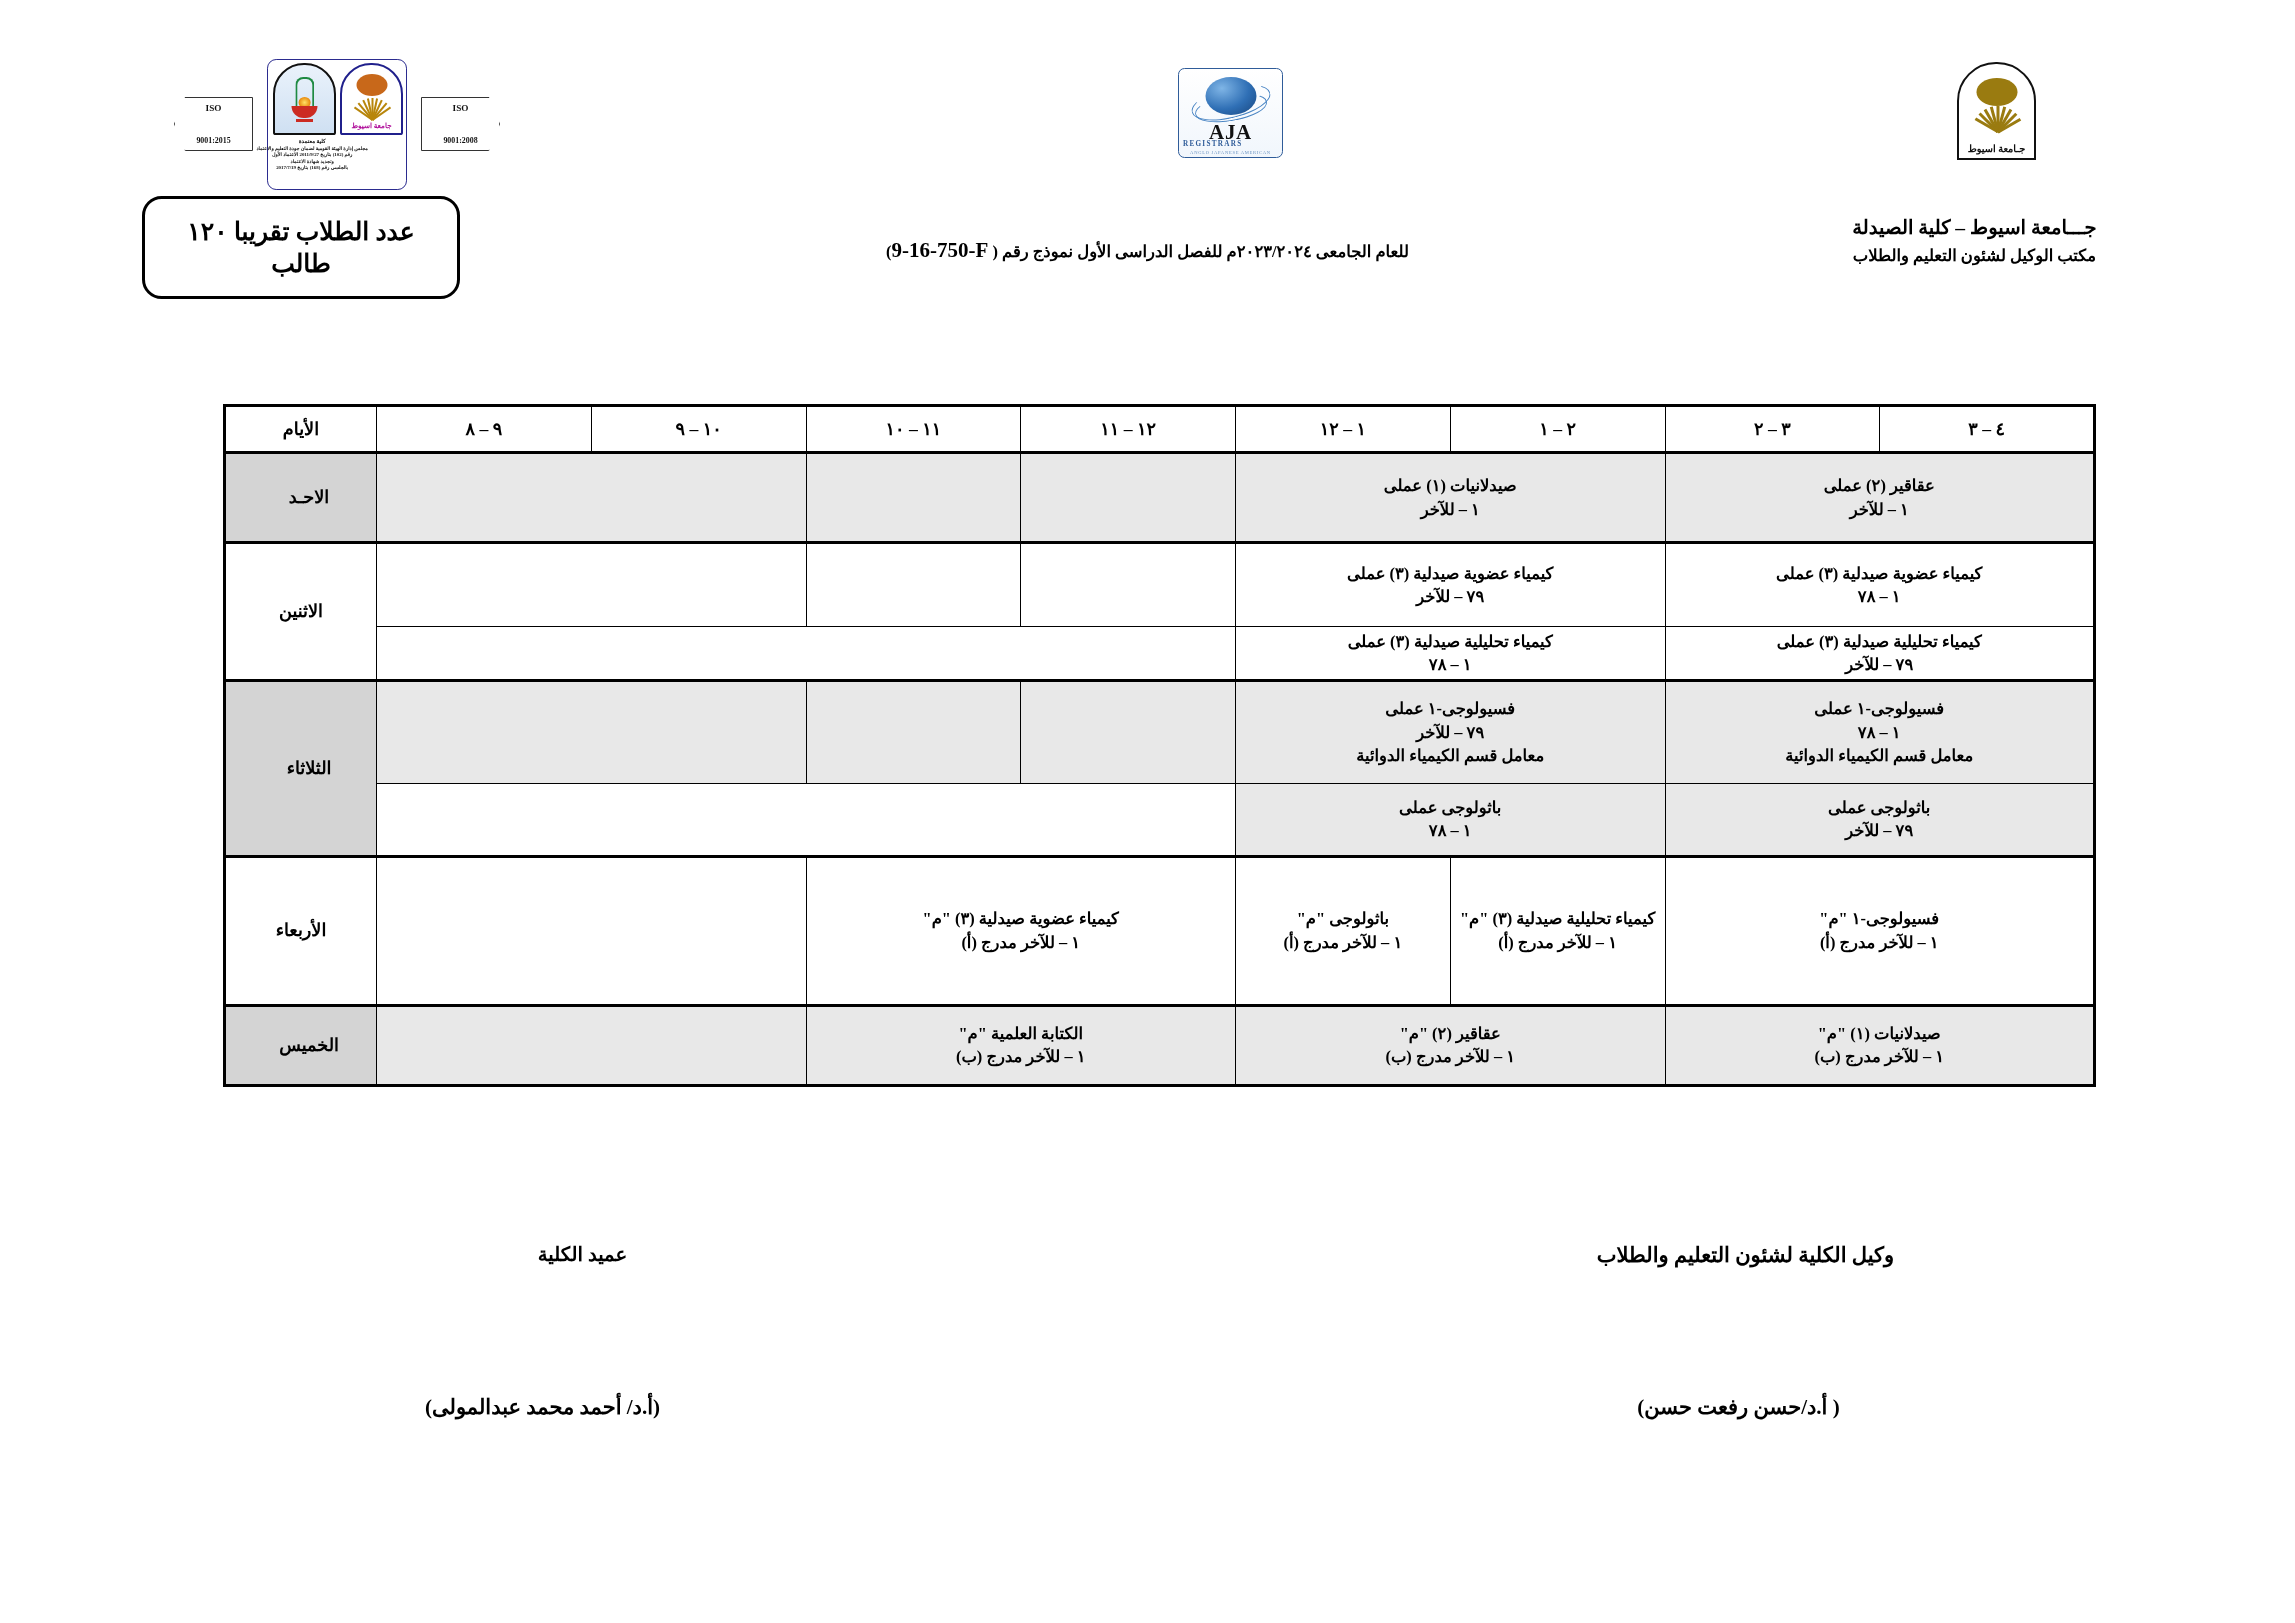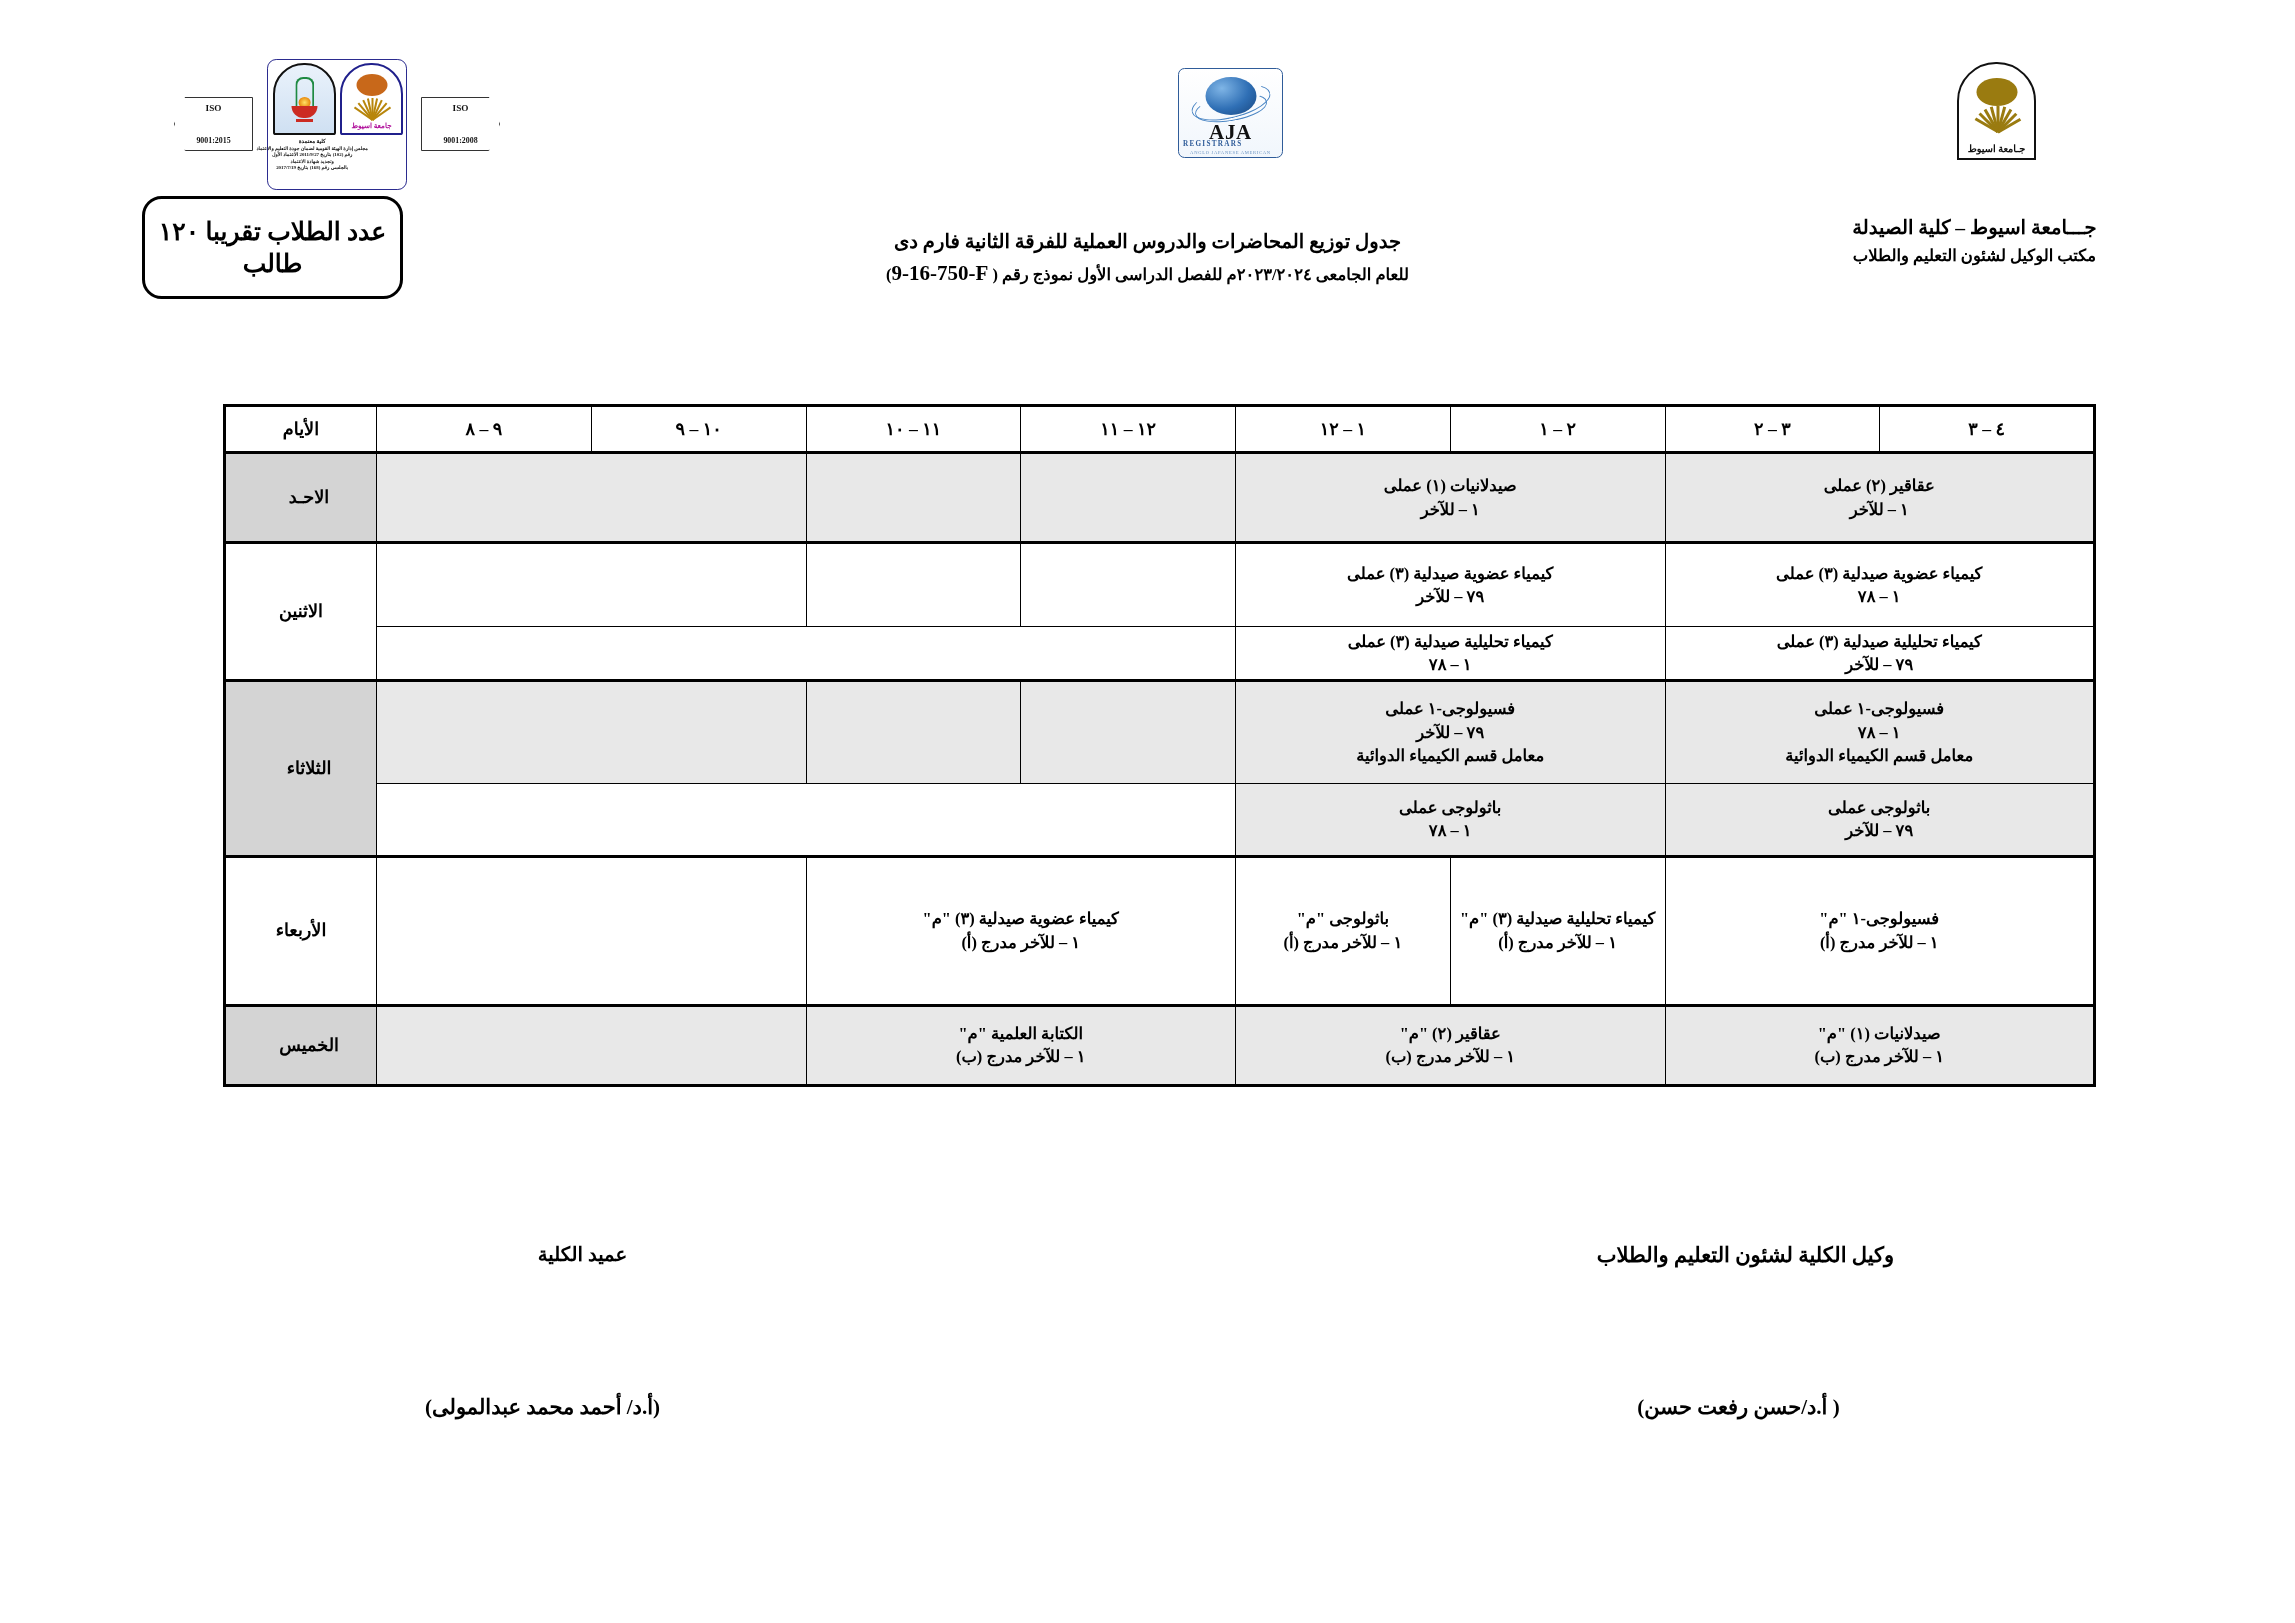--- a/index.html
+++ b/index.html
@@ -288,21 +288,21 @@
     font-weight: bold;
     direction: ltr;
     unicode-bidi: embed;
   }
 
   
   .count-box {
     position: absolute;
     top: 196px;
     left: 142px;
-    width: 261px;
+    width: 318px;
     height: 103px;
     border: 3.9px solid #000;
     border-radius: 19.6px;
     box-sizing: border-box;
     display: flex;
     align-items: center;
     justify-content: center;
     text-align: center;
     background: #fff;
   }
@@ -462,21 +462,20 @@
     <div class="assiut-word">جـامعة اسيوط</div>
   </div>
 </div>
 
 <div class="header-right-text">
   <div class="line1">جـــامعة اسيوط – كلية الصيدلة</div>
   <div class="line2">مكتب الوكيل لشئون التعليم والطلاب</div>
 </div>
 
 <div class="doc-title">
-  <div class="t1">جدول توزيع المحاضرات والدروس العملية للفرقة الثانية فارم دى</div>
   <div class="t2"><span>للعام الجامعى ٢٠٢٣/٢٠٢٤م للفصل الدراسى الأول نموذج رقم ( </span><span class="code">9-16-750-F</span><span>)</span></div>
 </div>
 
 <div class="count-box">
   <div class="txt">عدد الطلاب تقريبا ١٢٠ طالب</div>
 </div>
 
 <div class="sched-wrap">
   <table class="sched">
     <thead>

